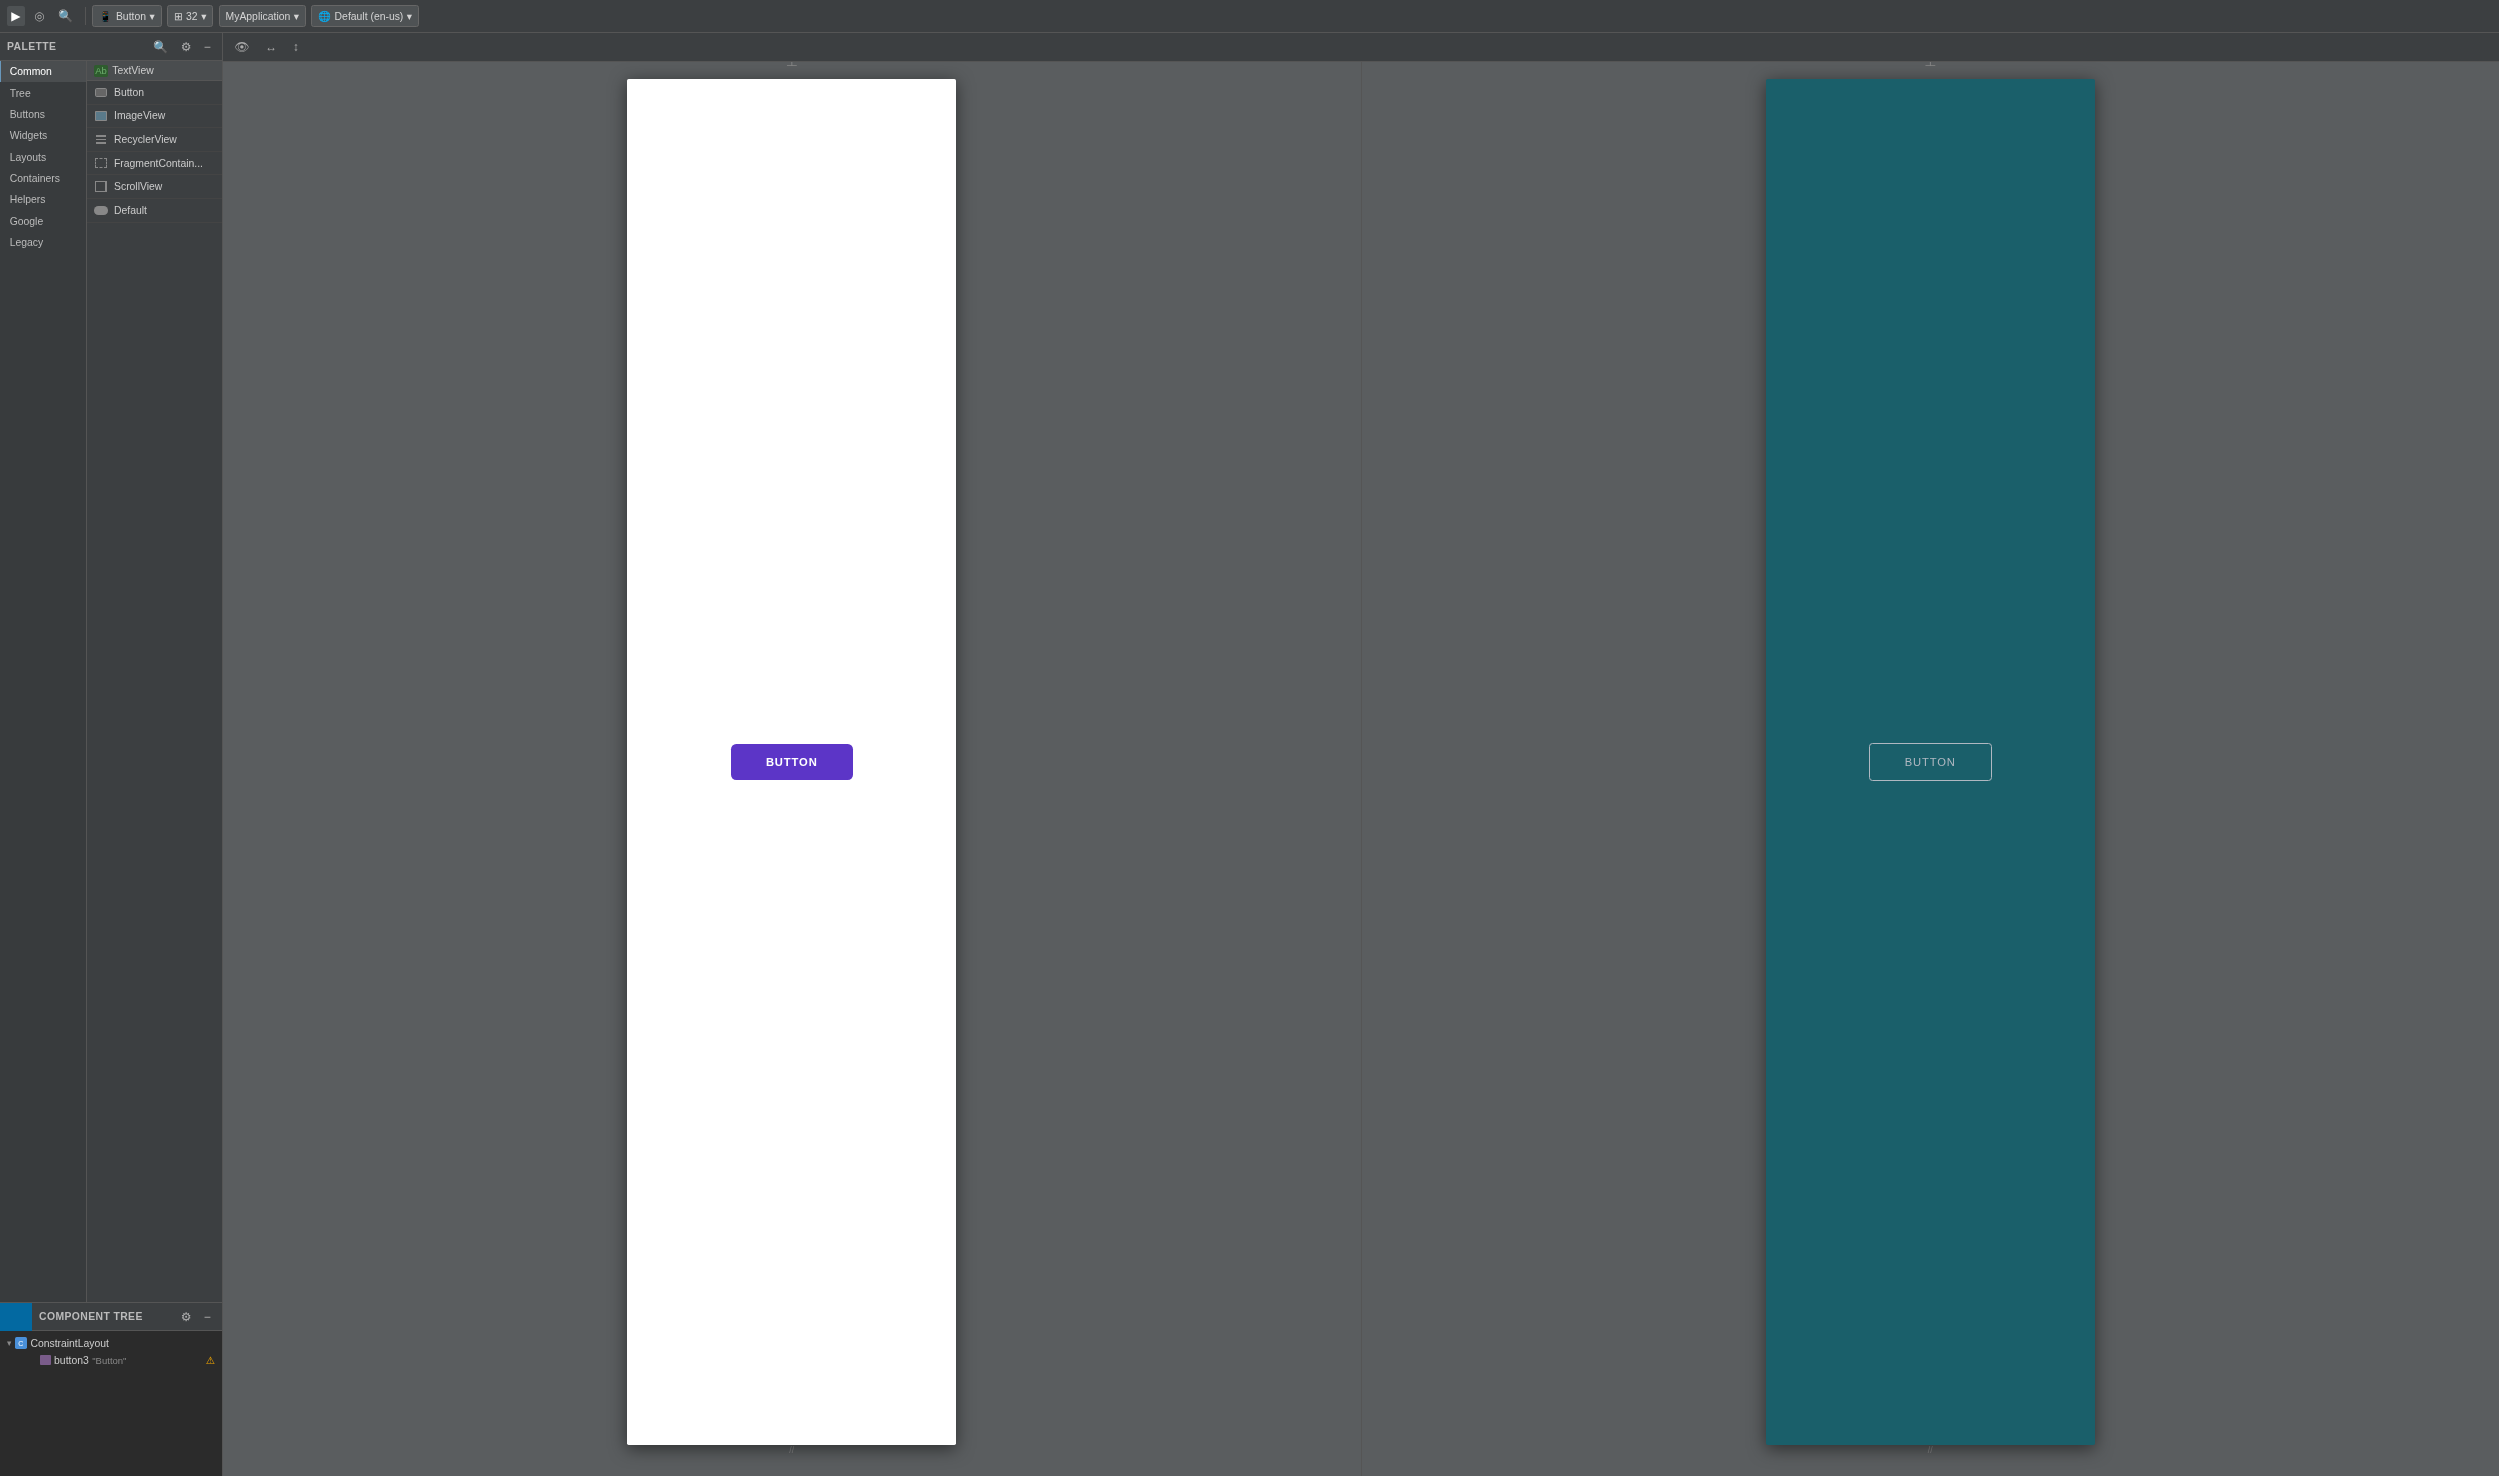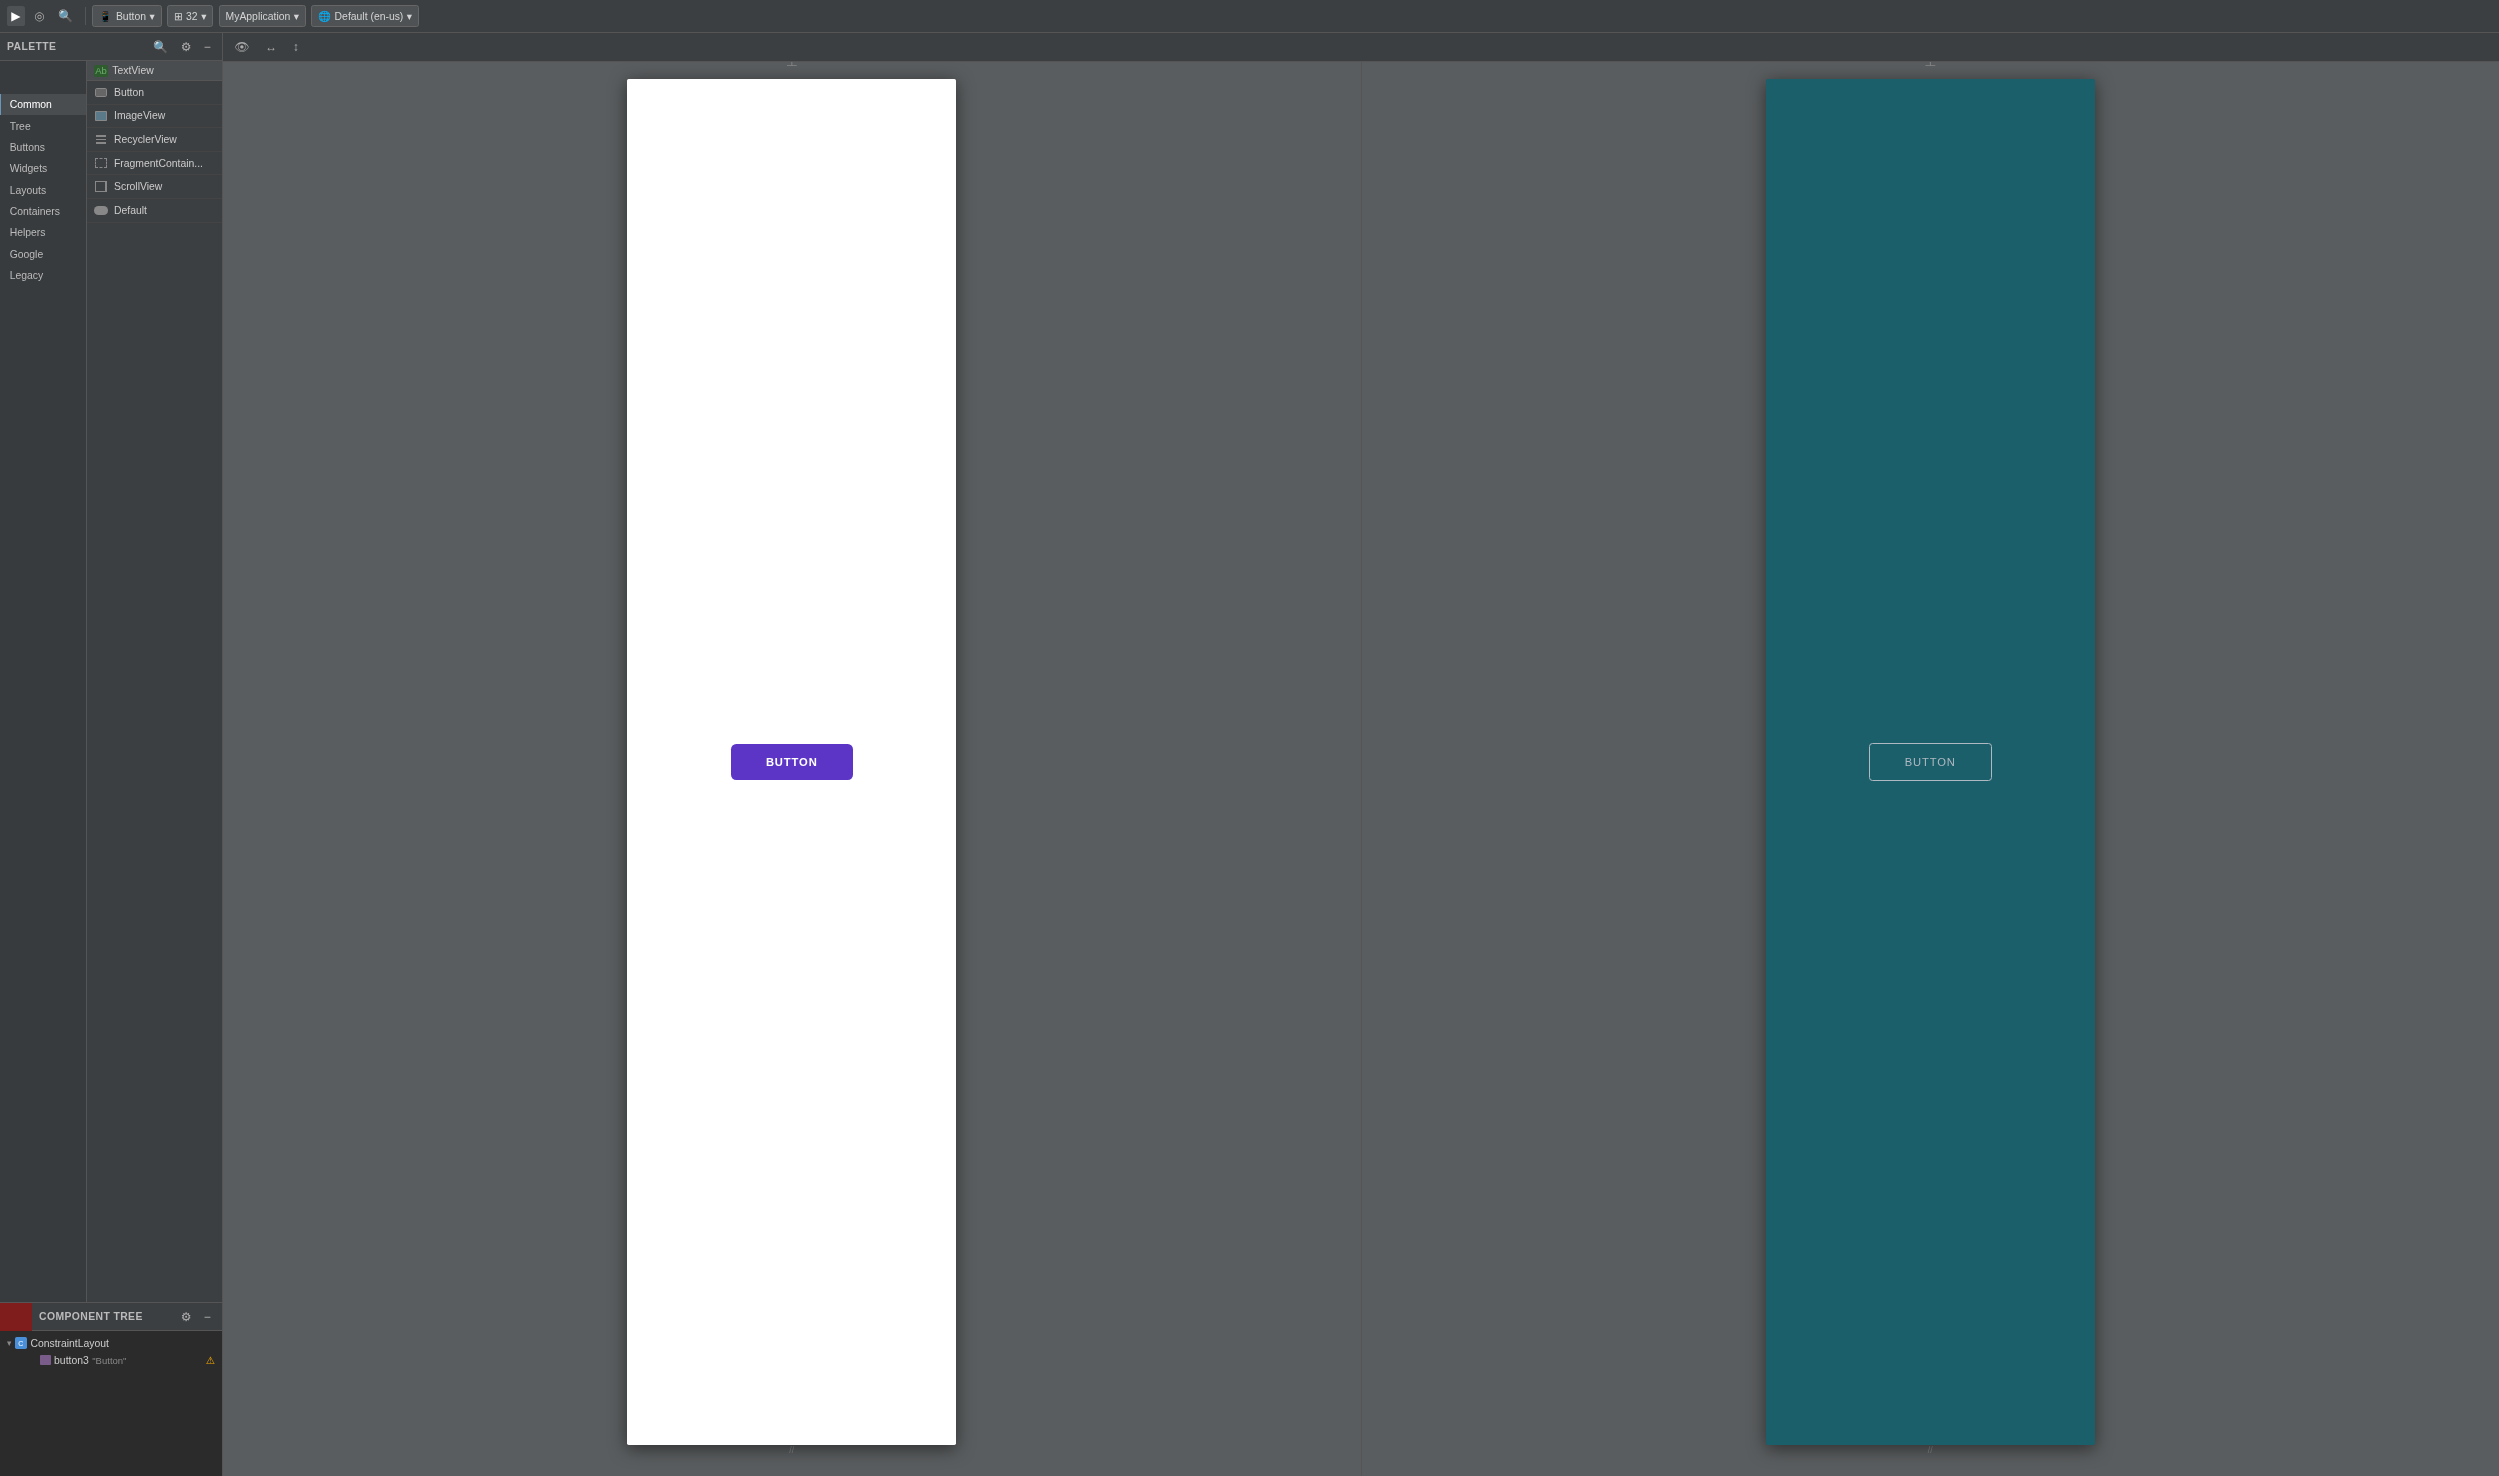--- a/index.html
+++ b/index.html
@@ -65,21 +65,21 @@
       flex: 1;
       overflow: hidden;
     }
 
     
     #left-panel {
       width: 223px;
       flex-shrink: 0;
       display: flex;
       flex-direction: column;
-      background: #7f1d1d;
+      background: #0369a1;
       border-right: 0.9px solid #555;
     }
 
     
     #palette-section {
       flex: 1;
       display: flex;
       flex-direction: column;
       border-bottom: 0.9px solid #555;
       overflow: hidden;
@@ -120,21 +120,20 @@
       padding: 5.2px 8.7px;
       font-size: 10.4px;
       color: #bbb;
       cursor: pointer;
       border-left: 1.7px solid transparent;
     }
     .palette-category.active {
       background: #4a4d4f;
       color: #fff;
       border-left-color: #6897bb;
-      margin-top: 33px;
     }
     #palette-items {
       flex: 1;
       overflow-y: auto;
       background: #3c3f41;
     }
     .palette-item-header {
       display: flex;
       align-items: center;
       padding: 3.5px 7px;

